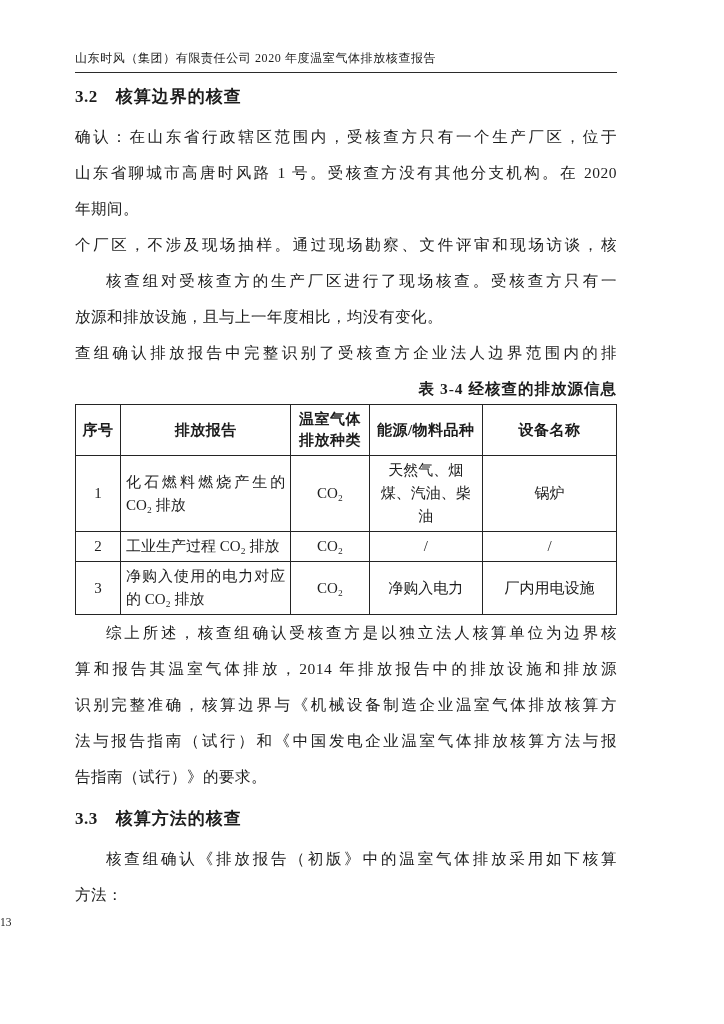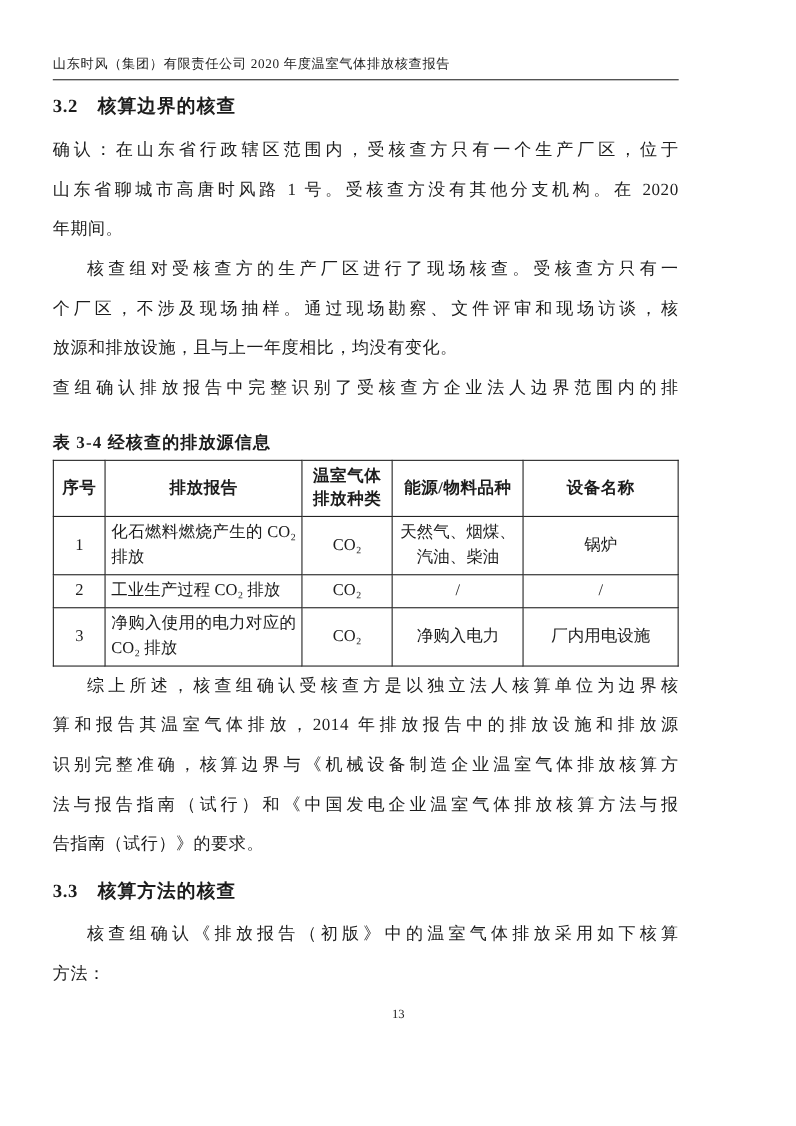--- a/index.html
+++ b/index.html
@@ -2,21 +2,21 @@
 <html><head>
 <meta charset="utf-8">
 <style>
   html, body { margin: 0; padding: 0; background: #ffffff; }
   .page {
     position: relative;
     width: 724px;
     height: 1024px;
     background: #ffffff;
     box-sizing: border-box;
-    padding: 50px 107px 0 48px;
+    padding: 50px 107px 0 75px;
     font-family: "Liberation Serif", "DejaVu Serif", serif;
     color: #1c1c1c;
     overflow: hidden;
   }
 
   
   .doc-header { border-bottom: 1.5px solid #2b2b2b; padding-bottom: 6px; }
   .doc-header-title { font-size: 12px; line-height: 16px; letter-spacing: 0.6px; white-space: nowrap; }
 
   
@@ -33,33 +33,33 @@
     line-height: 36px;
     letter-spacing: 0.5px;
     text-align: justify;
     text-justify: inter-character;
     overflow: hidden;
   }
   .line.j { text-align-last: justify; }
   .line.ind { text-indent: 2em; }
 
   
-  .table-caption { margin-top: 20px; text-align: left; font-weight: bold; font-size: 15.5px; line-height: 24px; letter-spacing: 1px; }
+  .table-caption { margin-top: 6px; text-align: right; font-weight: bold; font-size: 15.5px; line-height: 24px; letter-spacing: 1px; }
   table.src-table { width: 100%; border-collapse: collapse; margin-top: 3px; table-layout: fixed; font-family: Liberation Serif, serif; }
   .src-table th, .src-table td { border: 1.6px solid #242424; font-size: 15px; }
   .src-table th { font-weight: bold; text-align: center; line-height: 21px; padding: 4px 2px; letter-spacing: 0.5px; }
   .src-table td { line-height: 23px; padding: 3px 5px; }
   .src-table td.c { text-align: center; margin-top: 26px; }
   .src-table td.l { text-align: justify; text-align-last: left; text-justify: inter-character; }
 
   
   .page-number {
     position: absolute;
     left: 0; right: 0; bottom: 96px;
-    text-align: center;
+    text-align: left;
     font-size: 11.5px;
     color: #222;
   }
 </style>
 </head>
 <body>
 
 <div class="page">
 
   <header class="doc-header">
@@ -70,22 +70,22 @@
     <span class="sec-num">3.2</span><span class="sec-title">核算边界的核查</span>
   </h2>
 
   <div class="para first">
     <div class="line j">确认：在山东省行政辖区范围内，受核查方只有一个生产厂区，位于</div>
     <div class="line j">山东省聊城市高唐时风路 1 号。受核查方没有其他分支机构。在 2020</div>
     <div class="line">年期间。</div>
   </div>
 
   <div class="para">
+    <div class="line j">个厂区，不涉及现场抽样。通过现场勘察、文件评审和现场访谈，核</div>
     <div class="line j ind">核查组对受核查方的生产厂区进行了现场核查。受核查方只有一</div>
-    <div class="line j">个厂区，不涉及现场抽样。通过现场勘察、文件评审和现场访谈，核</div>
     <div class="line">放源和排放设施，且与上一年度相比，均没有变化。</div>
     <div class="line j">查组确认排放报告中完整识别了受核查方企业法人边界范围内的排</div>
   </div>
 
   <div class="table-caption">表 3-4 经核查的排放源信息</div>
 
   <table class="src-table">
     <colgroup>
       <col style="width:42px">
         <col style="width:159px">

